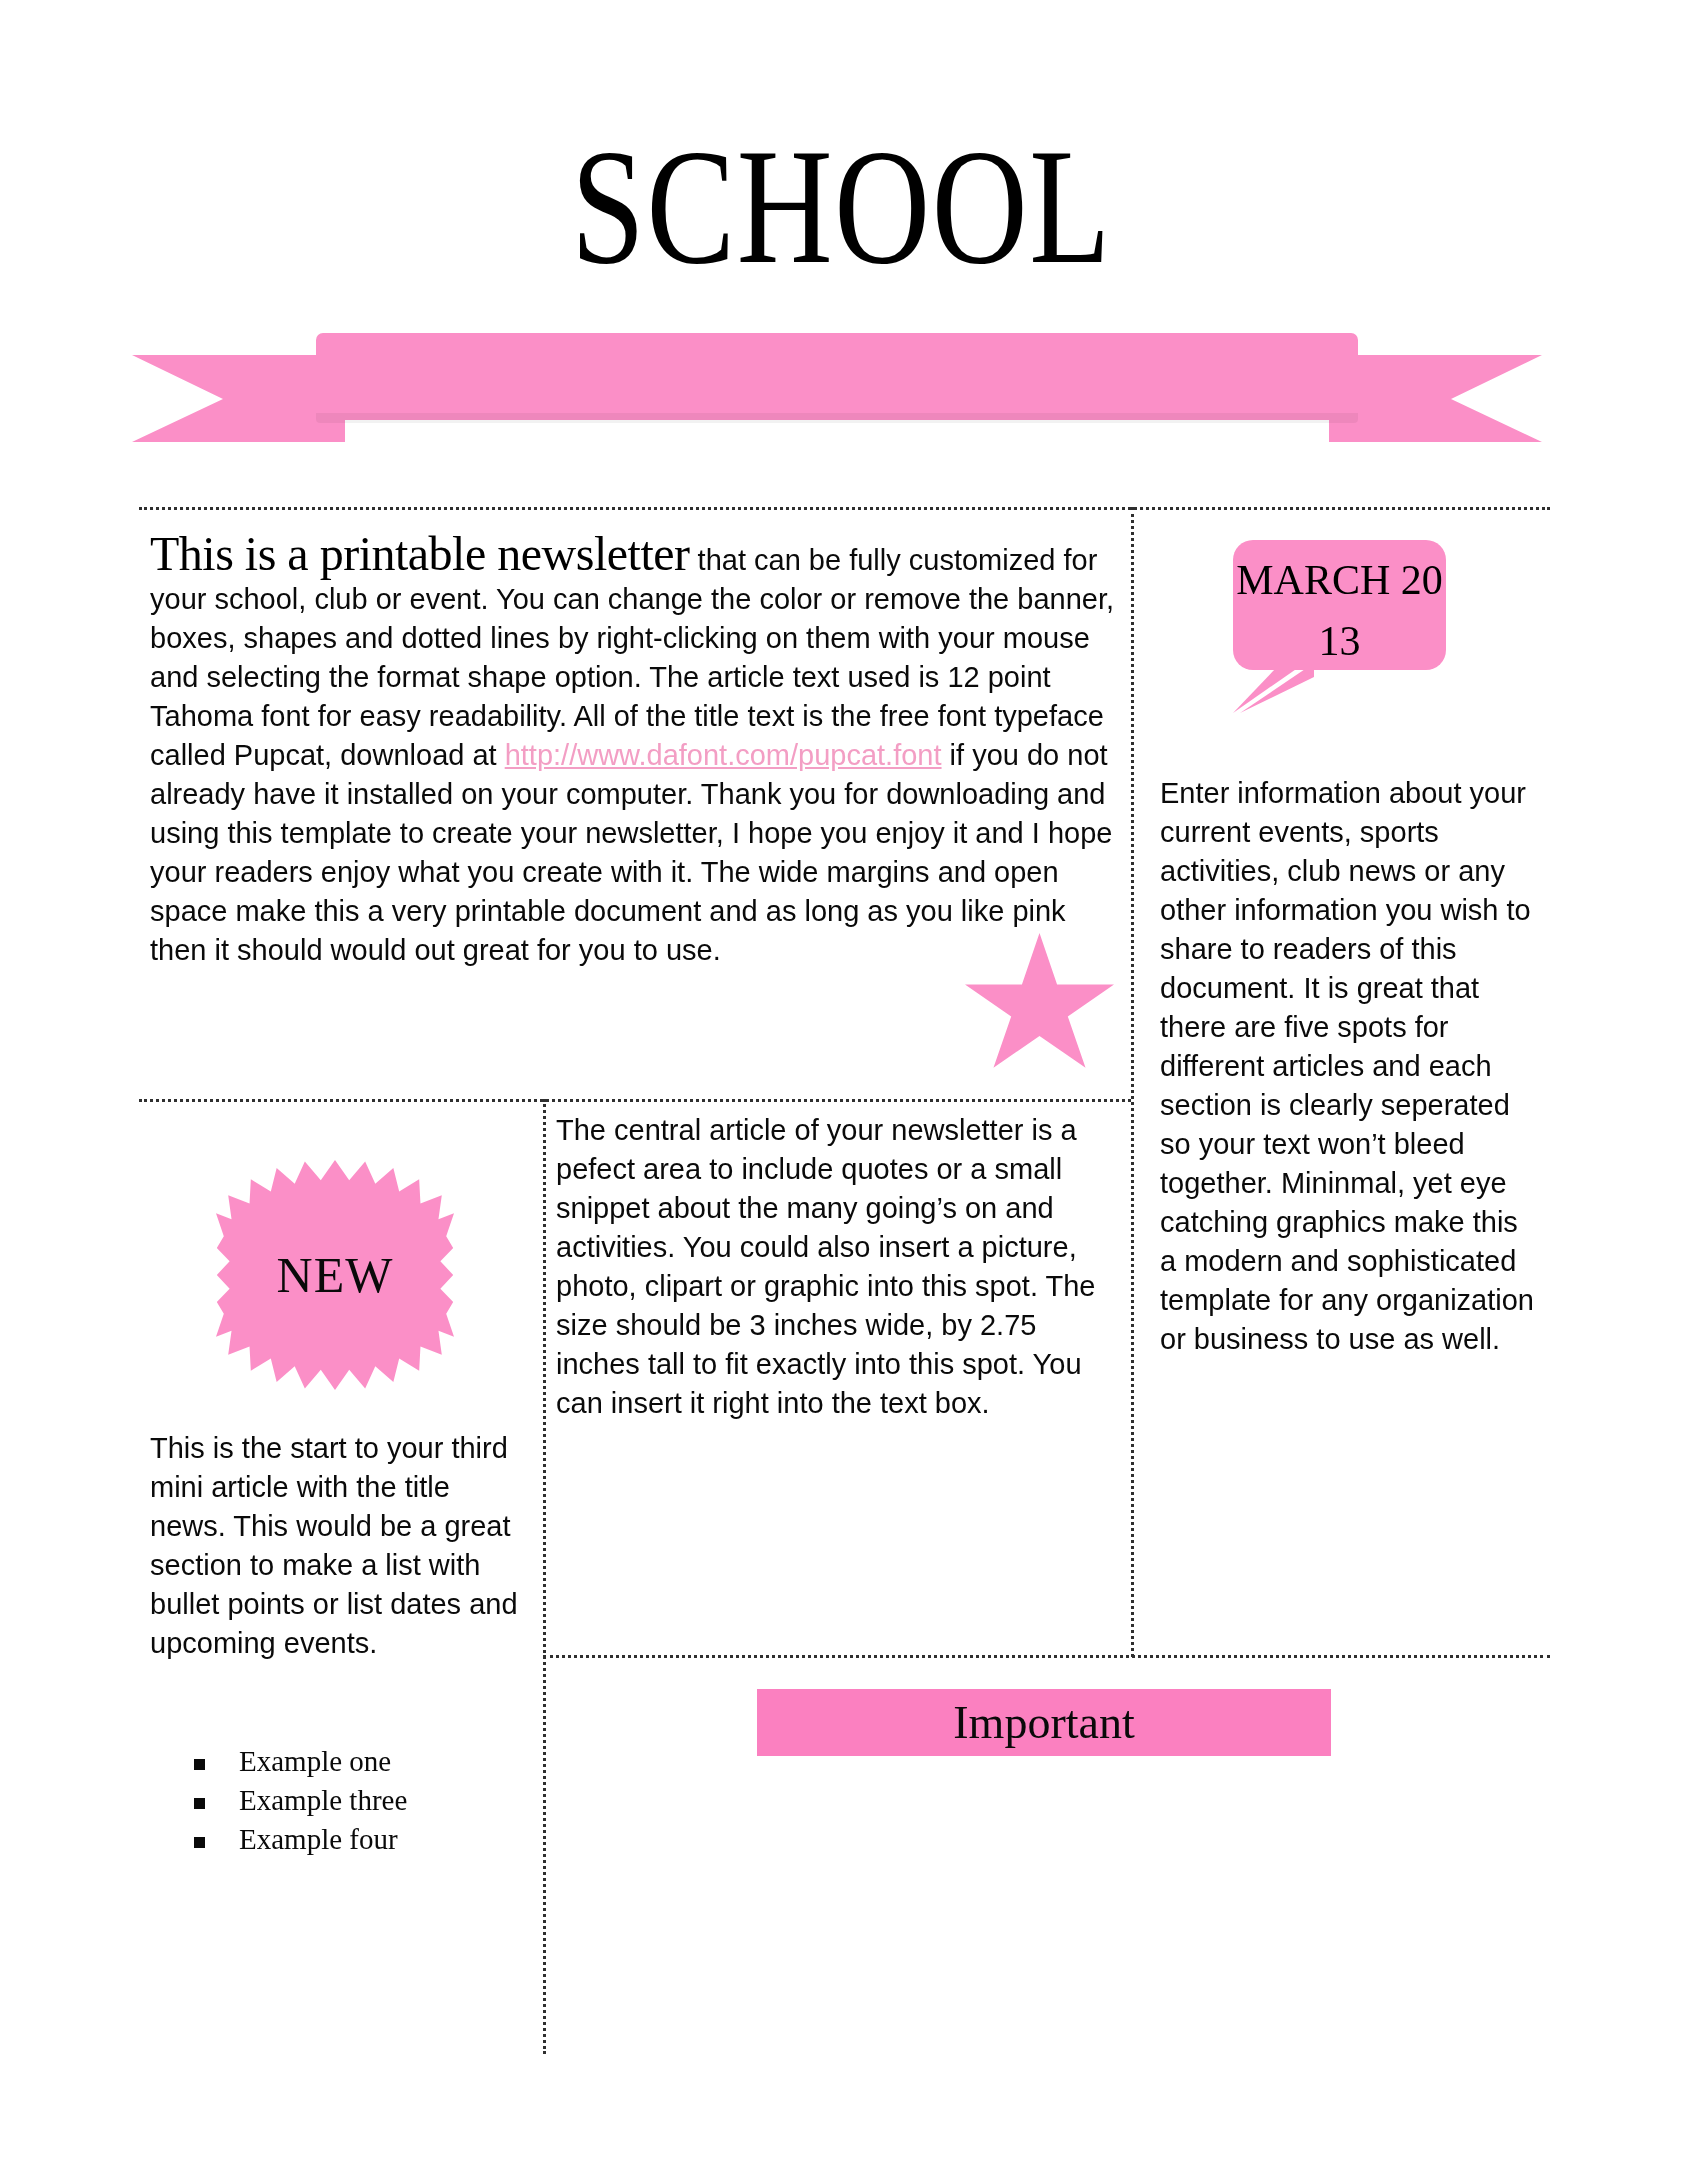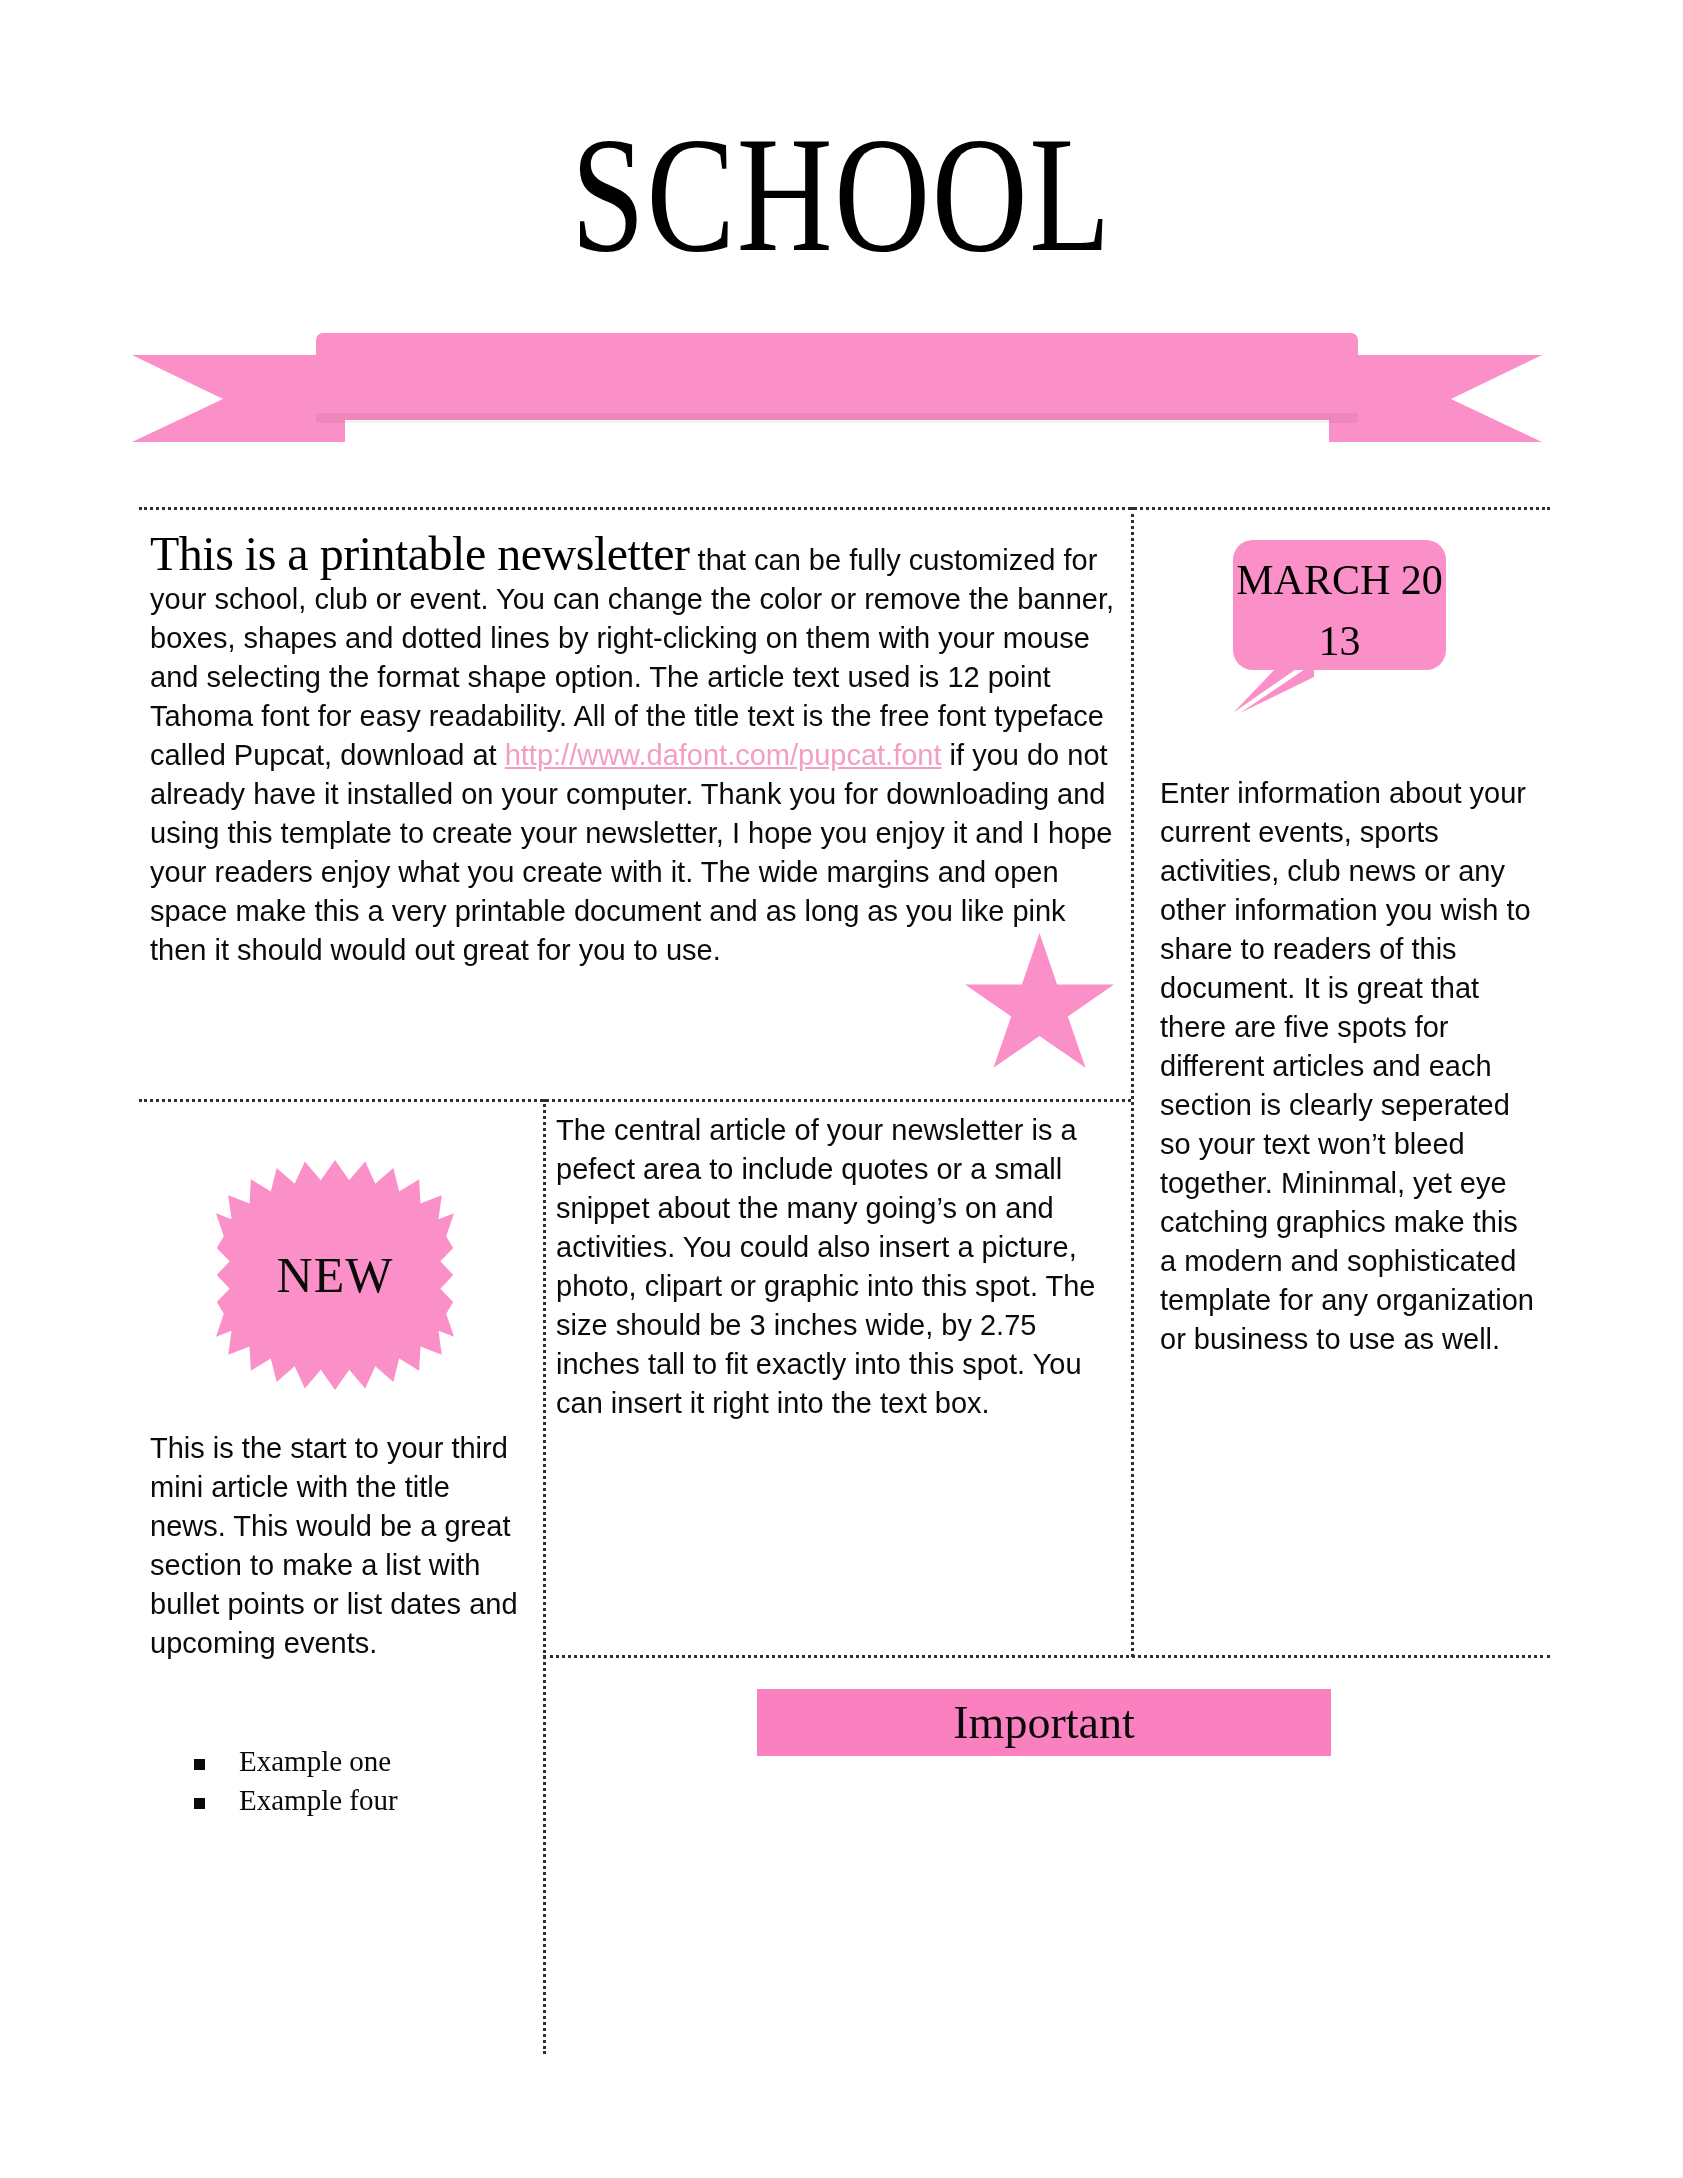--- a/index.html
+++ b/index.html
@@ -10,21 +10,21 @@
   body {
     width: 1683px; height: 2178px;
     position: relative;
     font-family: "Liberation Sans", sans-serif;
     overflow: hidden;
   }
 
   
   #masthead {
     position: absolute;
-    left: 0; top: 4px; width: 1374px; height: 327px;
+    left: 0; top: 16px; width: 1374px; height: 327px;
   }
   #masthead-title {
     position: absolute;
     left: 0; top: 107px; width: 1683px;
     text-align: center;
     font-family: "Liberation Serif", serif;
     font-size: 166px;
     line-height: 1.0;
     letter-spacing: 2px;
     color: #000000;
@@ -292,20 +292,21 @@
 <div id="new-burst" style="clip-path:url(#burstClip);">
   <span id="new-burst-label">NEW</span>
 </div>
 
 <div id="mini-article" class="body-text">
   <span>This is the start to your third mini article with the title news. This would be a great section to make a list with bullet points or list dates and upcoming events.</span>
 </div>
 
 <ul id="mini-list">
   <li>Example one</li>
+  <li>Example three</li>
   <li>Example four</li>
 </ul>
 
 <div id="center-article" class="body-text">
   <span>The central article of your newsletter is a pefect area to include quotes or a small snippet about the many going’s on and activities. You could also insert a picture, photo, clipart or graphic into this spot. The size should be 3 inches wide, by 2.75 inches tall to fit exactly into this spot. You can insert it right into the text box.</span>
 </div>
 
 <div id="important-bar">
   <span id="important-label">Important</span>
 </div>

